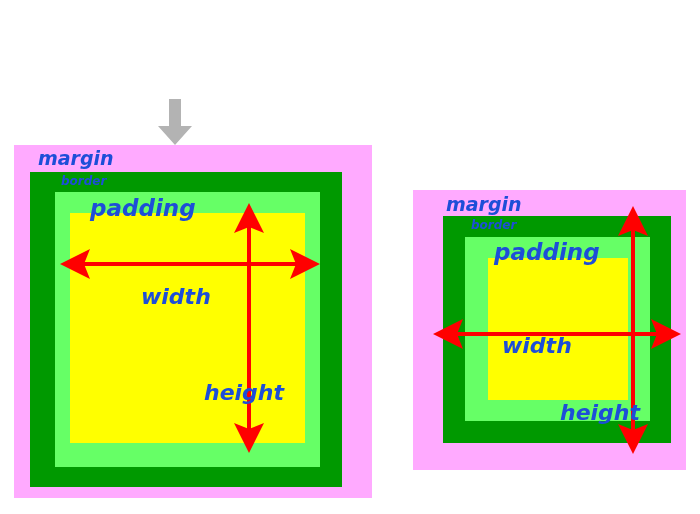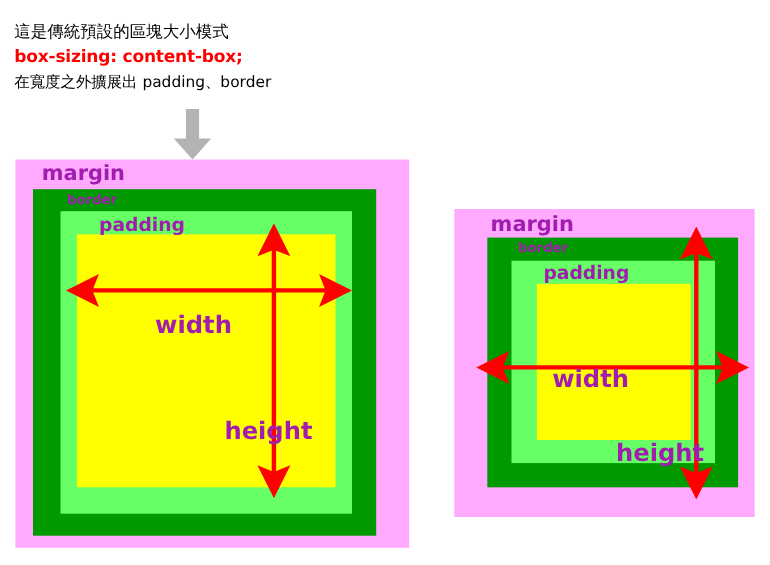--- a/index.html
+++ b/index.html
@@ -24,24 +24,24 @@
   .grey-arrow{position:absolute;}
   #grey-arrow-left{left:150px;top:99px;width:50px;height:46px;}
 
   
   .boxmodel{position:absolute;box-sizing:border-box;}
   .margin-box{background:#ffaaff;}
   .border-box-layer{position:absolute;background:#009900;}
   .padding-box-layer{position:absolute;background:#66ff66;}
   .content-box-layer{position:absolute;background:#ffff00;}
 
-  .lbl{position:absolute;font-weight:bold;color:#a21caf;white-space:nowrap;line-height:1;}
+  .lbl{position:absolute;font-weight:bold;color:#1d4ed8;white-space:nowrap;line-height:1;font-style:italic;}
   .lbl-margin{font-size:19px;}
   .lbl-border{font-size:12px;}
-  .lbl-padding{font-size:17px;}
+  .lbl-padding{font-size:23px;}
   .lbl-dim{font-size:22px;margin-top:32px;}
 
   
   #diagram-left{left:14px;top:145px;width:358px;height:353px;}
   #diagram-left .border-box-layer{left:16px;top:27px;width:312px;height:315px;}
   #diagram-left .padding-box-layer{left:41px;top:47px;width:265px;height:275px;}
   #diagram-left .content-box-layer{left:56px;top:68px;width:235px;height:230px;}
   #diagram-left .lbl-margin{left:24px;top:4px;}
   #diagram-left .lbl-border{left:47px;top:30px;}
   #diagram-left .lbl-padding{left:76px;top:52px;}
@@ -59,25 +59,20 @@
   #diagram-right .lbl-padding{left:81px;top:51px;}
   #diagram-right .lbl-dim-width{left:89px;top:113px;}
   #diagram-right .lbl-dim-height{left:147px;top:180px;}
   #diagram-right .arrow-svg{position:absolute;left:20px;top:16px;width:248px;height:248px;}
 </style>
 </head>
 <body>
 
 <div class="panel" id="panel-left">
 
-  <div class="caption" id="caption-left">
-    <div class="cap-line cap-line-1">這是傳統預設的區塊大小模式</div>
-    <div class="cap-line cap-line-2">box-sizing: content-box;</div>
-    <div class="cap-line cap-line-3">在寬度之外擴展出  padding、border</div>
-  </div>
 
   <svg class="grey-arrow" id="grey-arrow-left" viewBox="0 0 50 46">
     <polygon points="19,0 31,0 31,27 42,27 25,46 8,27 19,27" fill="#b3b3b3"></polygon>
   </svg>
 
   <div class="boxmodel margin-box" id="diagram-left">
 
     <div class="border-box-layer"></div>
     <div class="padding-box-layer"></div>
     <div class="content-box-layer"></div>

